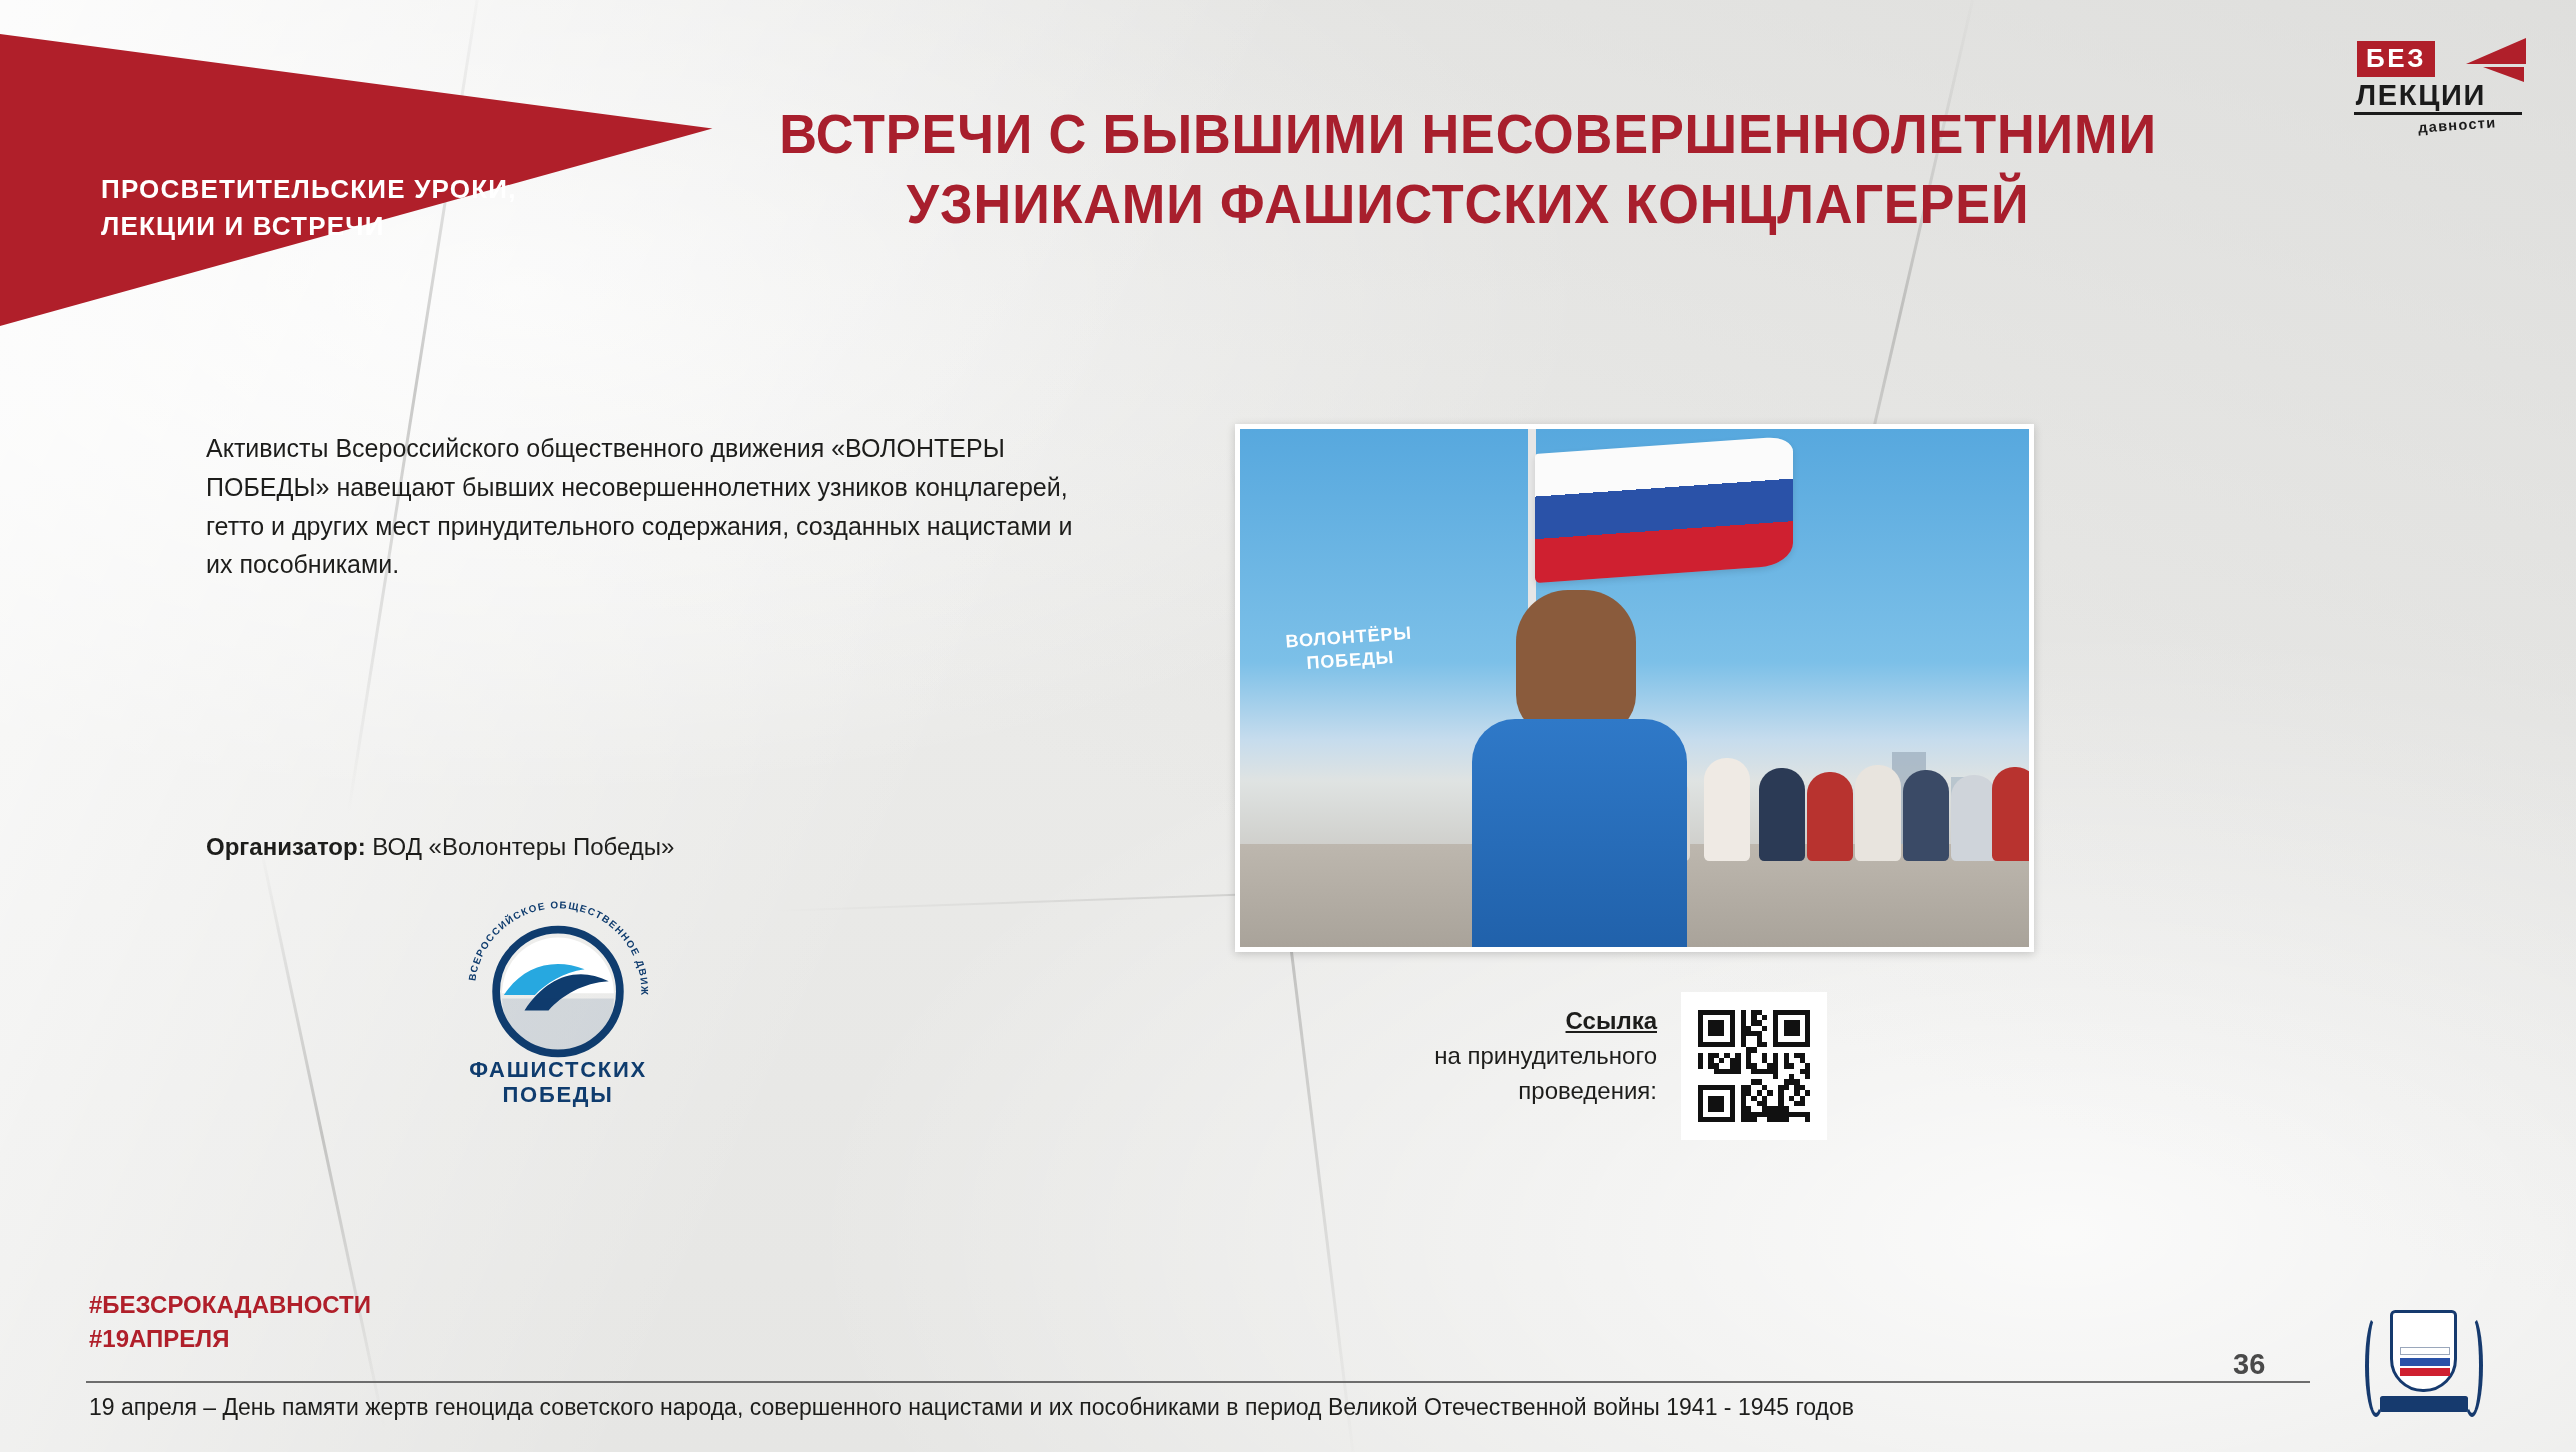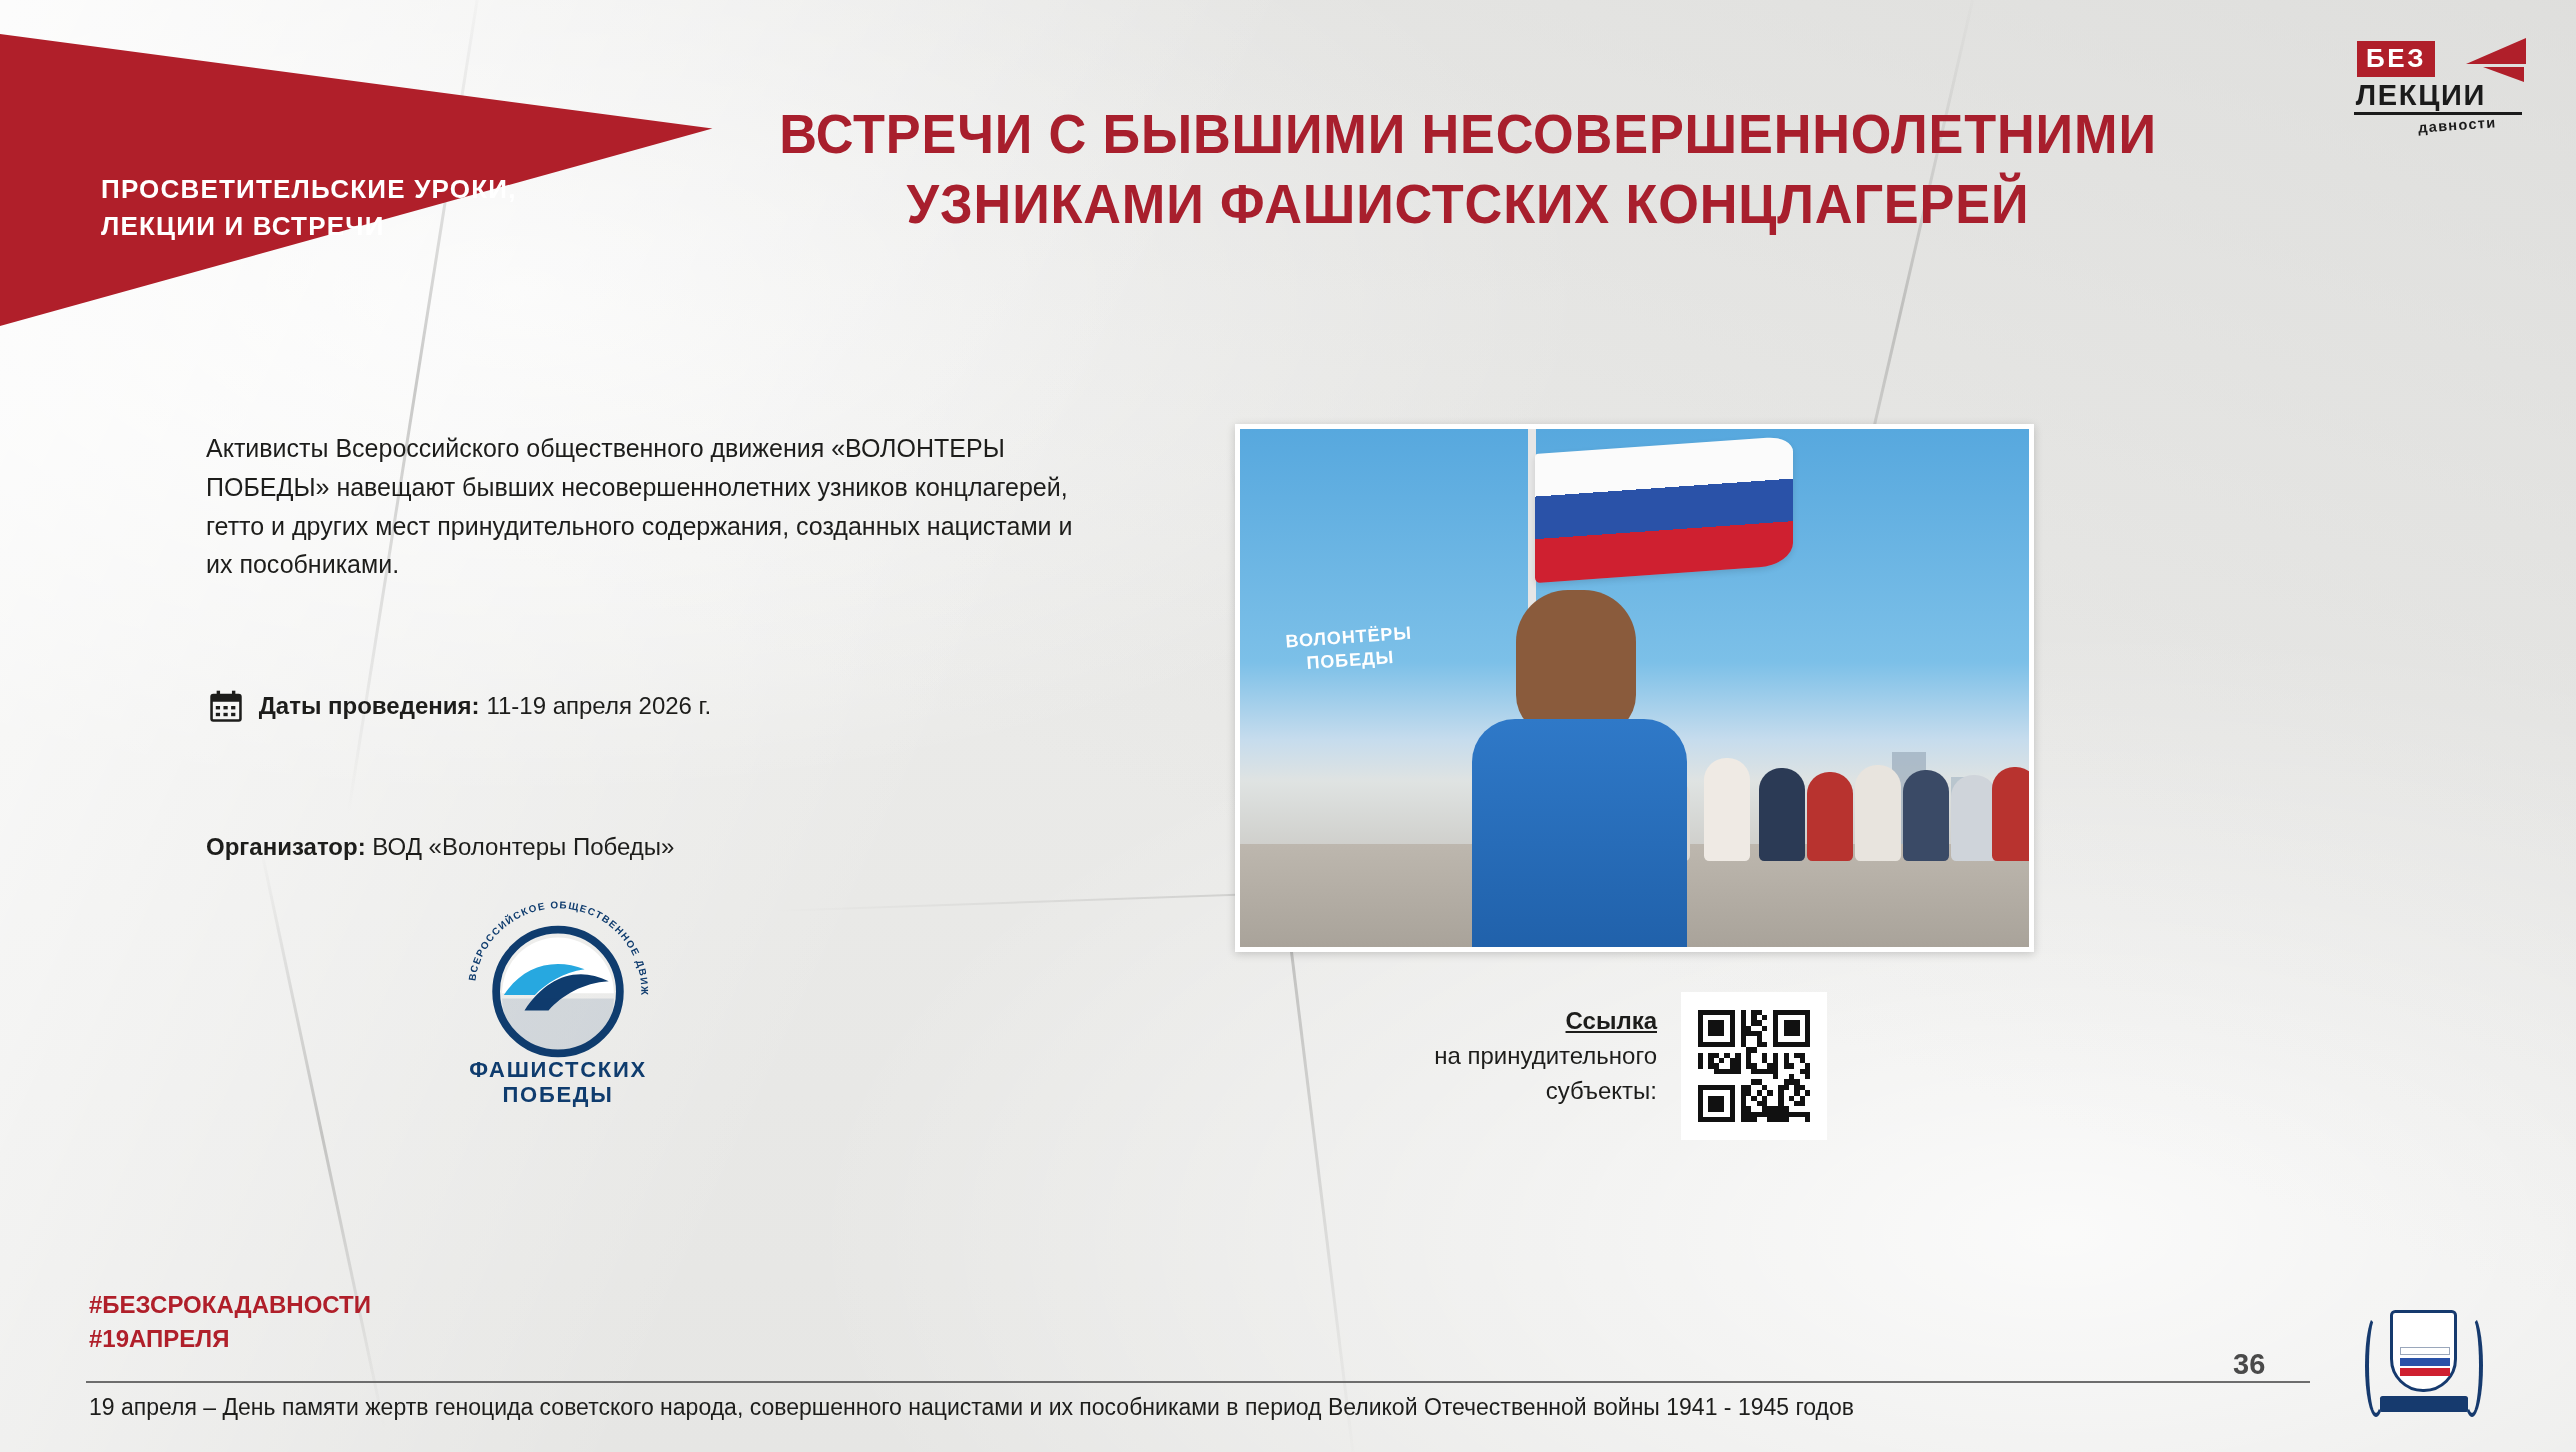--- a/index.html
+++ b/index.html
@@ -282,40 +282,20 @@
   <div class="tri2"></div>
   <div class="bez">БЕЗ</div>
   <div class="bar"></div>
   <div class="srocka">ЛЕКЦИИ</div>
   <div class="davnosti">давности</div>
 </div>
 
 <div class="lead">Активисты Всероссийского общественного движения «ВОЛОНТЕРЫ ПОБЕДЫ» навещают бывших несовершеннолетних узников концлагерей, гетто и других мест принудительного содержания, созданных нацистами и их пособниками.</div>
 
 <div class="meta">
-  <div class="meta-row">
-    <span class="ico">
-      <svg width="34" height="34" viewBox="0 0 40 40">
-        <rect x="3" y="7" width="34" height="30" rx="2" fill="none" stroke="#1d1d1b" stroke-width="3"></rect>
-        <rect x="3" y="7" width="34" height="8" fill="#1d1d1b"></rect>
-        <rect x="9" y="2" width="4" height="8" fill="#1d1d1b"></rect>
-        <rect x="27" y="2" width="4" height="8" fill="#1d1d1b"></rect>
-        <g fill="#1d1d1b">
-          <rect x="8" y="20" width="5" height="4"></rect>
-            <rect x="17" y="20" width="5" height="4"></rect>
-            <rect x="26" y="20" width="5" height="4"></rect>
-          <rect x="8" y="28" width="5" height="4"></rect>
-            <rect x="17" y="28" width="5" height="4"></rect>
-            <rect x="26" y="28" width="5" height="4"></rect>
-        </g>
-      </svg>
-    </span>
-    <b>Даты проведения:</b>
-    <span>11-19 апреля 2026 г.</span>
-  </div>
 </div>
 
 <div class="organizer">
   <b>Организатор:</b>
   <span>ВОД «Волонтеры Победы»</span>
 </div>
 
 <div class="vp-logo">
   <svg width="232" height="172" viewBox="0 0 270 200">
     <defs>
@@ -355,21 +335,21 @@
     <div class="hair"></div>
     <div class="vest"></div>
   </div>
   <div class="vest-label">ВОЛОНТЁРЫ ПОБЕДЫ</div>
 </div>
 
 <div class="qr-block">
   <div class="qr-text">
     <span class="link">Ссылка</span><br>
     <span>на принудительного</span><br>
-    <span>субъекты:</span>
+    <span>проведения:</span>
   </div>
   <div class="qr-box">
     <div class="qr-grid" id="qr-grid">
         <i style="background:#111"></i>
         <i style="background:#111"></i>
         <i style="background:#111"></i>
         <i style="background:#111"></i>
         <i style="background:#111"></i>
         <i style="background:#111"></i>
         <i style="background:#111"></i>

